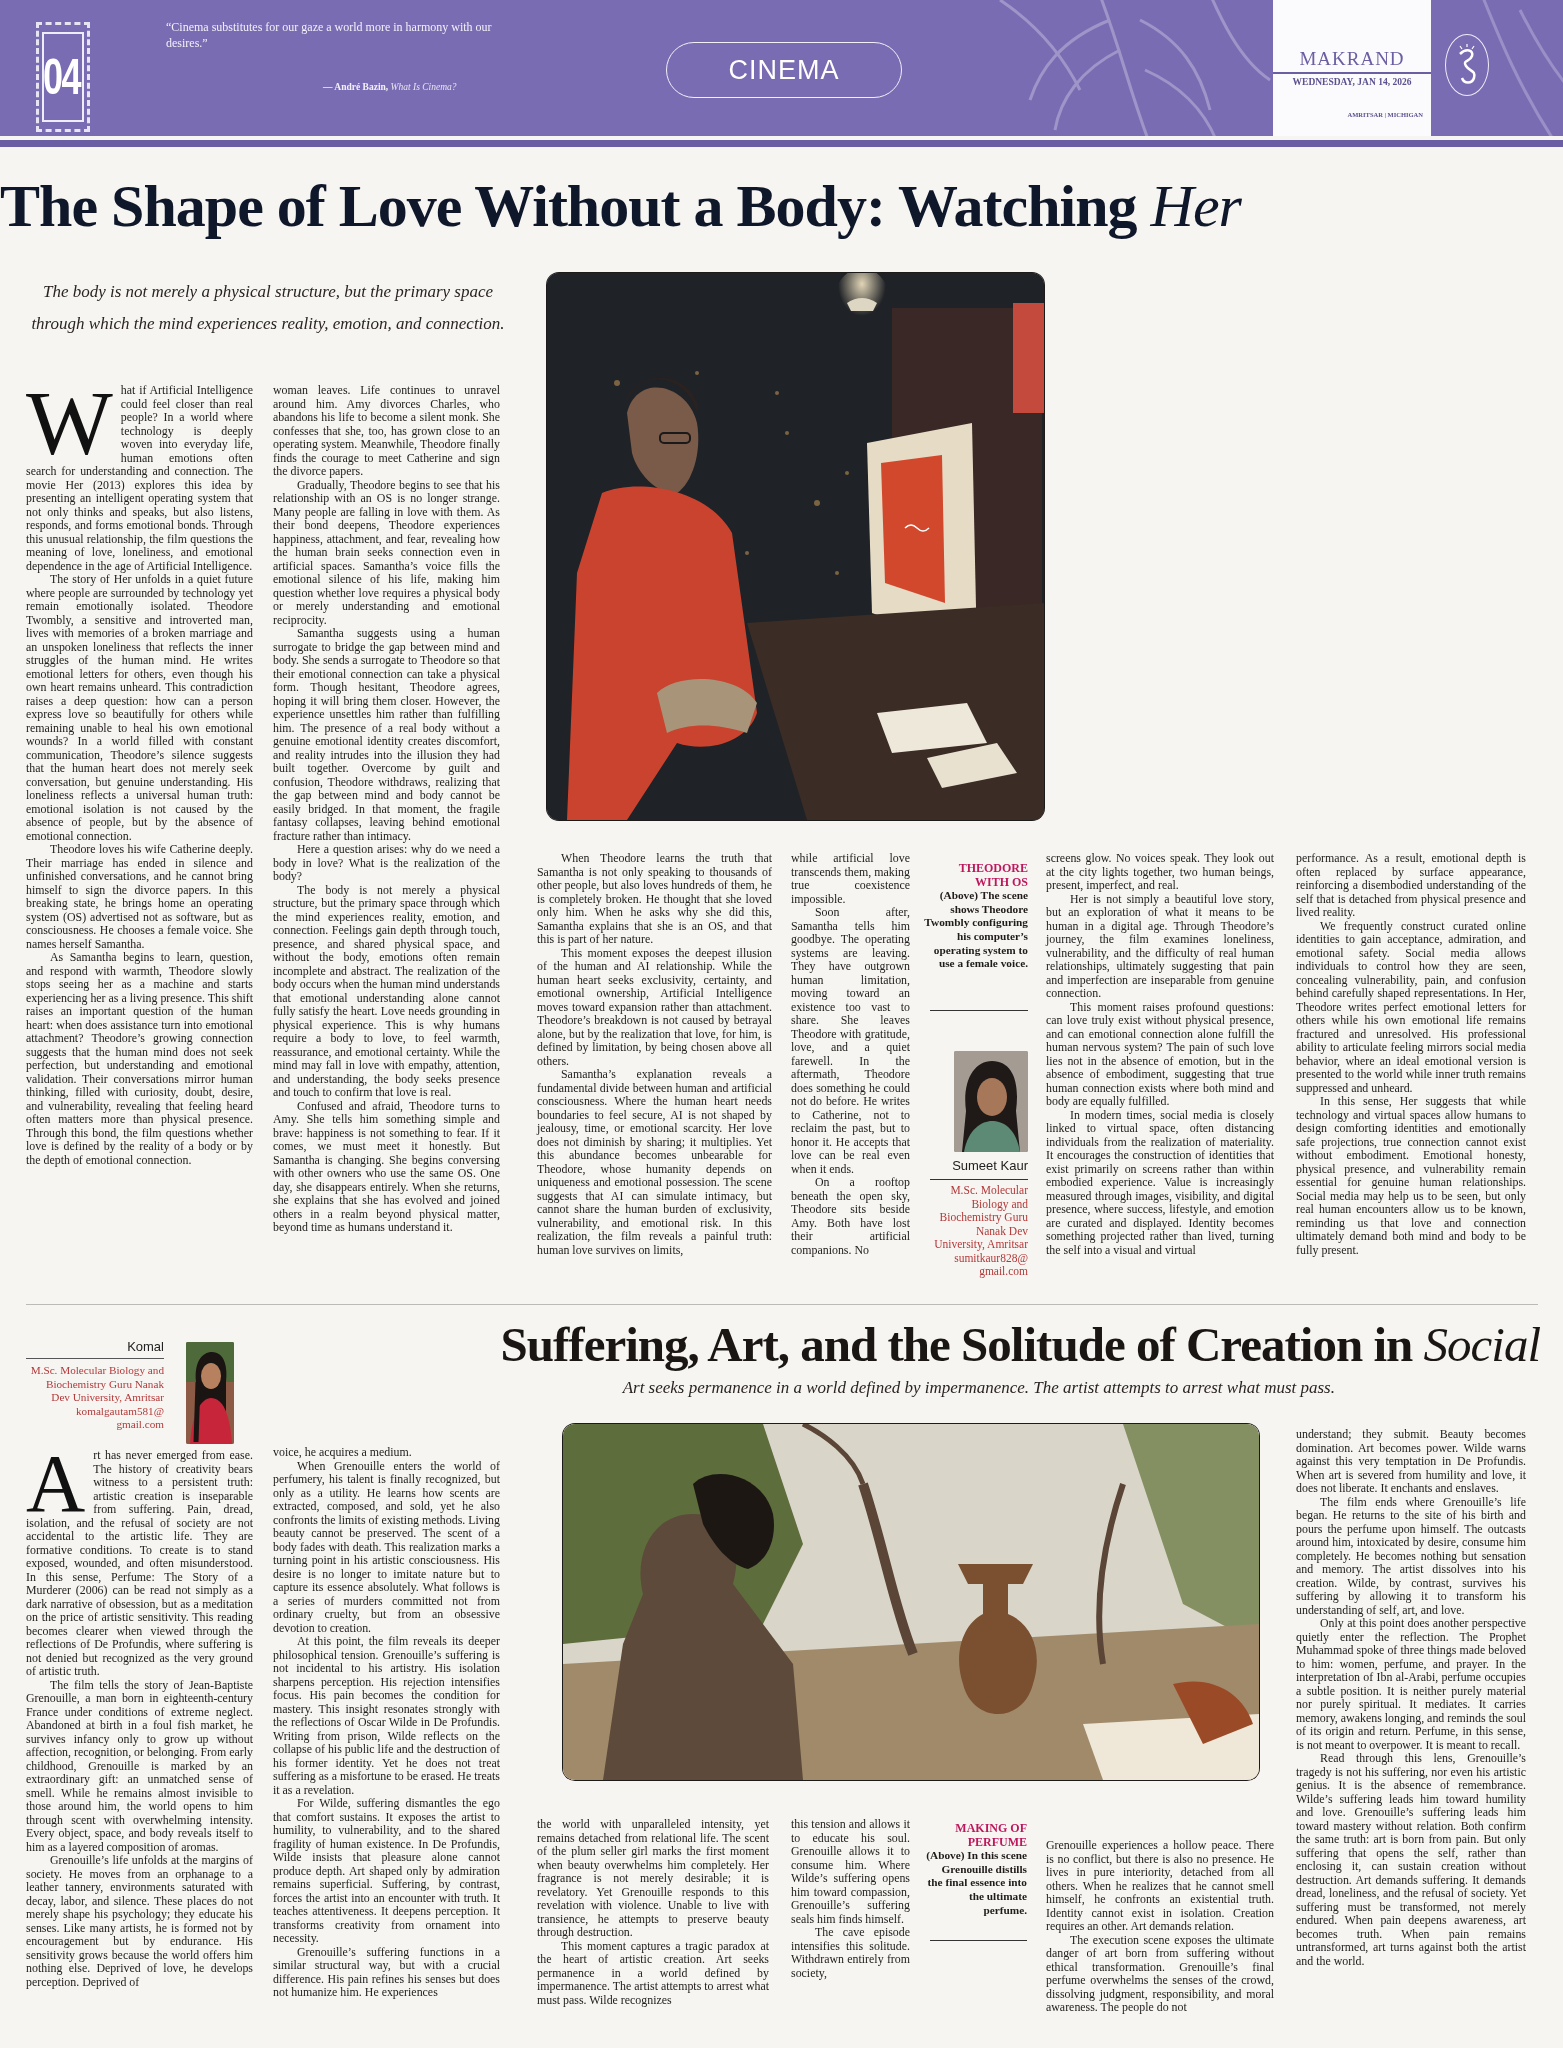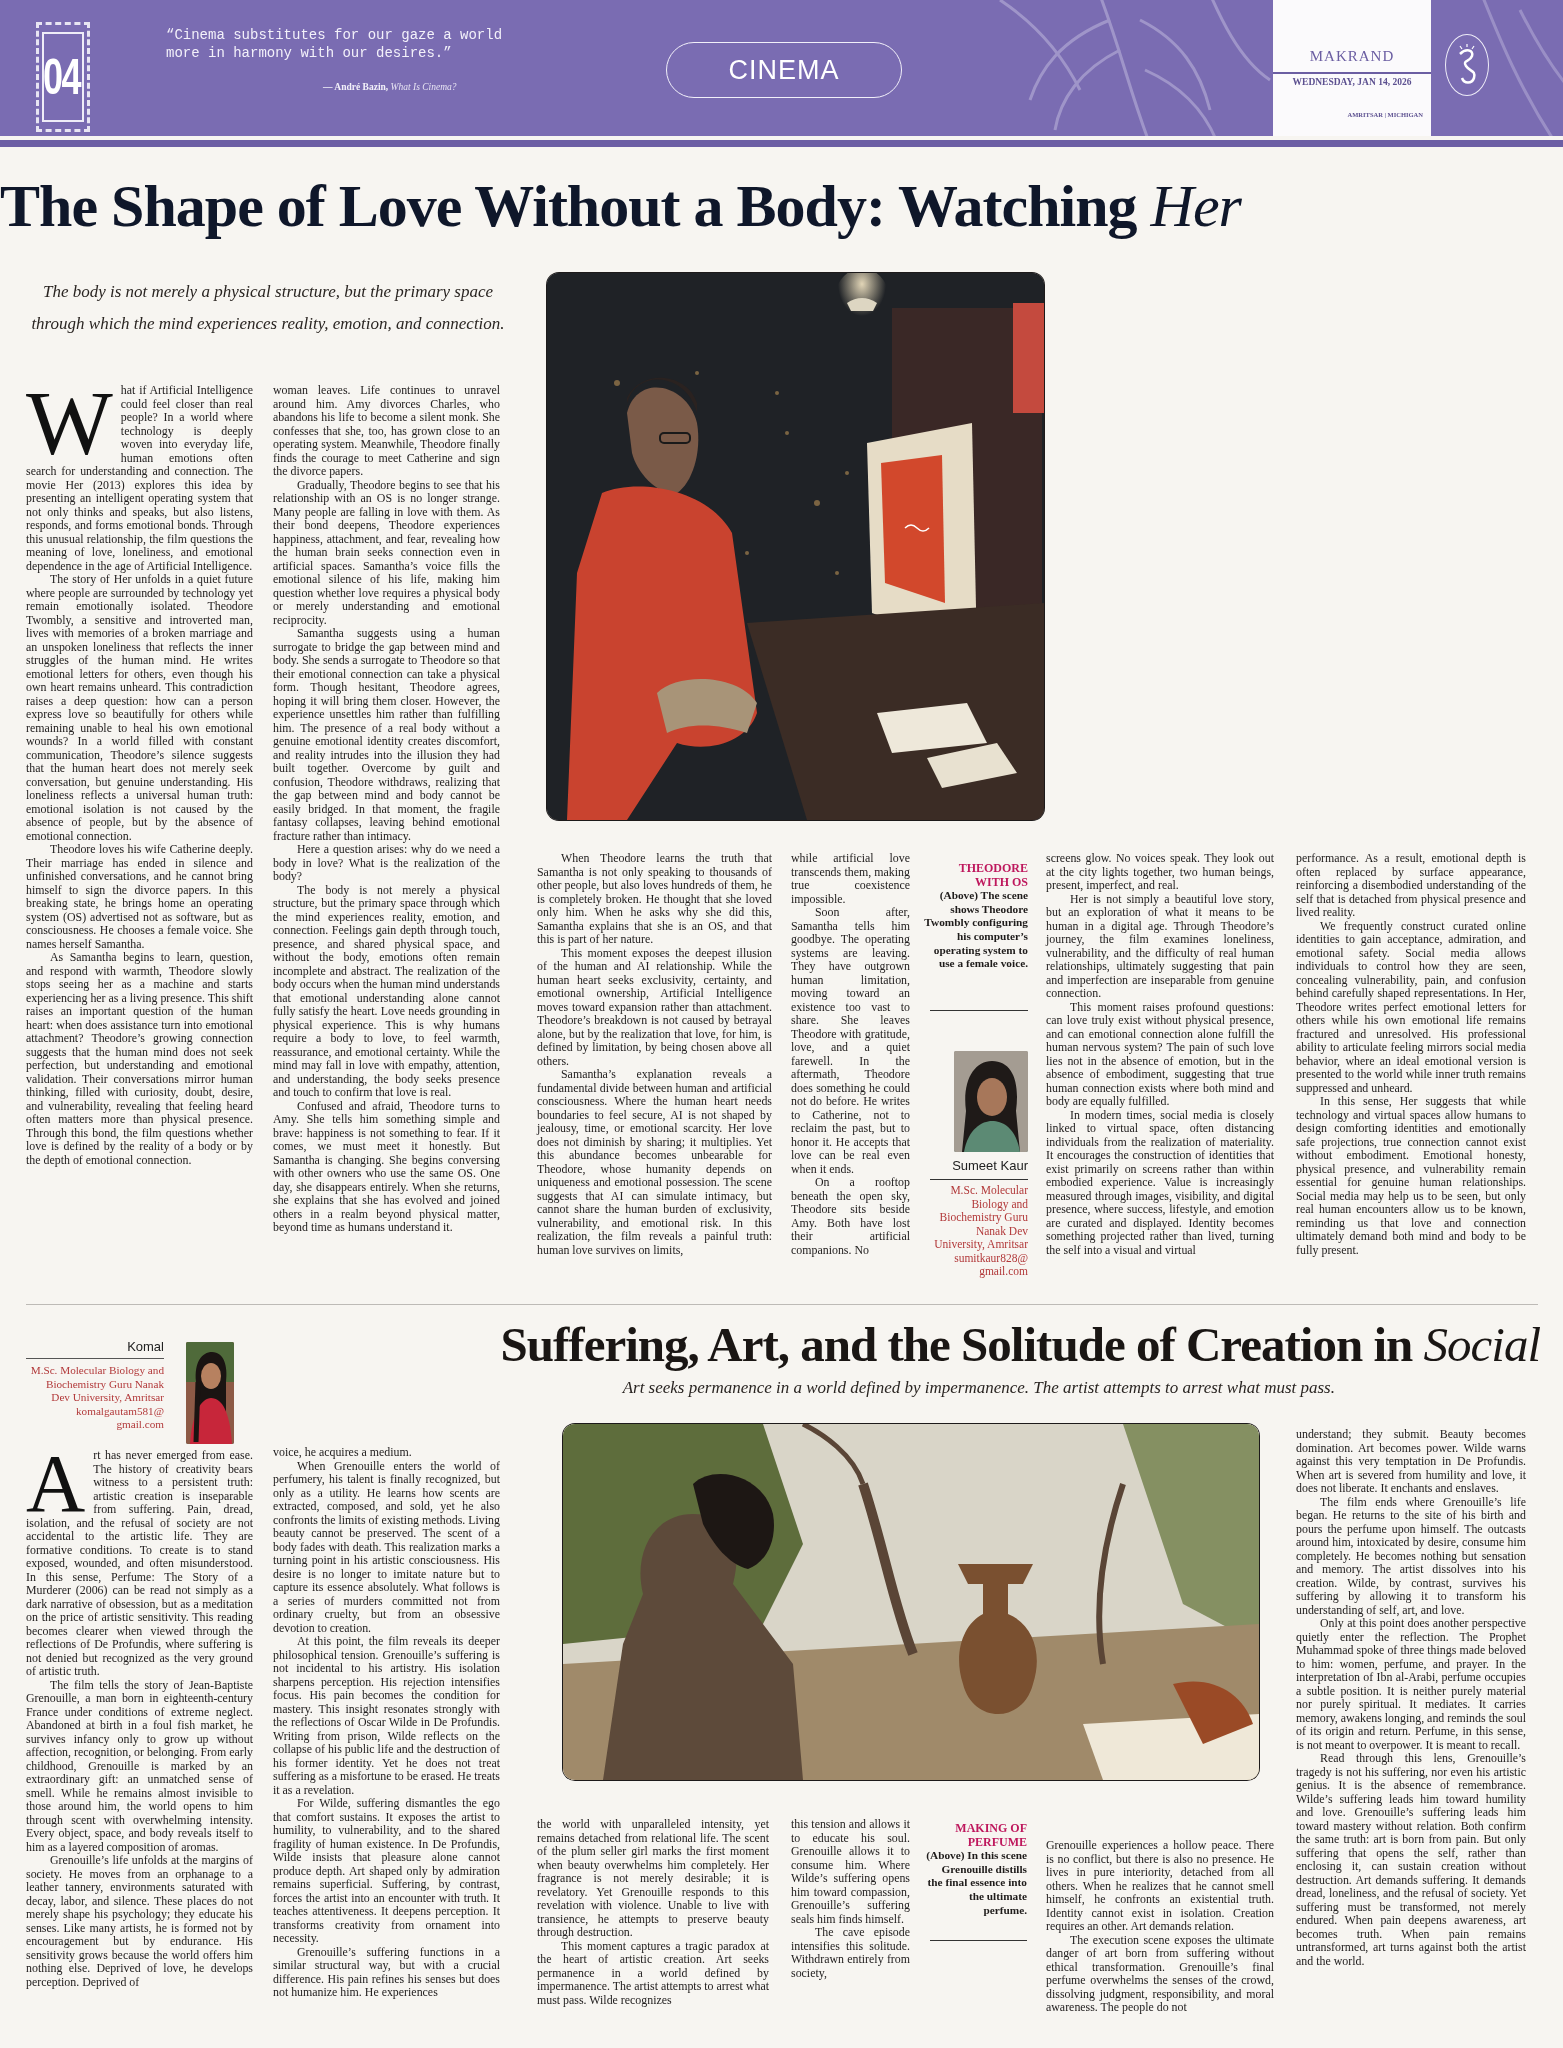--- a/index.html
+++ b/index.html
@@ -9,29 +9,29 @@
   
   .masthead { position: absolute; left: 0; top: 0; width: 1563px; height: 140px; background: #7a6cb2; overflow: hidden; }
   .masthead .foliage { position: absolute; left: 940px; top: -20px; width: 340px; height: 180px; opacity: .35; }
   .masthead .foliage2 { position: absolute; left: 1460px; top: -10px; width: 120px; height: 160px; opacity: .3; }
   .mh-bottom { position: absolute; left: 0; top: 136px; width: 1563px; height: 4px; background: #f7f5f1; }
   .mh-bottom2 { position: absolute; left: 0; top: 140px; width: 1563px; height: 7px; background: #6c5ea4; }
   .stamp-num { position: absolute; left: 50px; top: 42px; font-family: "Liberation Sans", "DejaVu Sans", sans-serif; font-weight: 700; font-size: 50px; color: #fff; letter-spacing: -2px; transform: scaleX(.72); transform-origin: left; }
   .stamp-frame { position: absolute; left: 36px; top: 22px; width: 54px; height: 110px; border: 3px dashed #e8e5f3; }
   .stamp-frame-inner { position: absolute; left: 42px; top: 32px; width: 42px; height: 90px; border: 2px solid #efedf8; }
 
-  .quote { position: absolute; left: 110px; top: 10px; width: 240px; font-family: Liberation Mono, monospace; font-size: 14px; color: #f3f1fa; line-height: 1.3; margin-top: 26px; }
+  .quote { position: absolute; left: 110px; top: 10px; width: 240px; font-family: Liberation Serif, serif; font-size: 12px; color: #f3f1fa; line-height: 1.3; margin-top: 20px; }
   .quote-attr { position: absolute; left: 230px; top: 82px; font-size: 9.5px; color: #f3f1fa; }
   .quote-attr b { font-weight: 700; }
   .quote-attr i { font-style: italic; opacity: .9; }
 
   .section-pill { position: absolute; left: 666px; top: 42px; width: 236px; height: 56px; border: 1.6px solid #f2f0fa; border-radius: 30px; display: flex; align-items: center; justify-content: center; font-family: "Liberation Sans", "DejaVu Sans", sans-serif; font-size: 27px; color: #fff; letter-spacing: 1px; }
 
   .paper-box { position: absolute; left: 1273px; top: 0; width: 158px; height: 136px; background: #fbfafc; }
-  .paper-name { position: absolute; left: 0; top: 48px; width: 158px; text-align: center; font-size: 15px; color: #6b5ea2; letter-spacing: 1px; }
+  .paper-name { position: absolute; left: 0; top: 48px; width: 158px; text-align: center; font-size: 19px; color: #6b5ea2; letter-spacing: 1px; }
   .paper-rule { position: absolute; left: 0; top: 72px; width: 158px; height: 1.5px; background: #6b5ea2; }
   .paper-date { position: absolute; left: 0; top: 77px; width: 158px; text-align: center; font-size: 9.5px; font-weight: 700; color: #5c5090; }
   .paper-loc { position: absolute; right: 8px; top: 111px; font-size: 6.5px; font-weight: 700; color: #5c5090; }
   .logo-badge { position: absolute; left: 1445px; top: 34px; width: 44px; height: 62px; border: 1.5px solid #efedf8; border-radius: 50%; display: flex; align-items: center; justify-content: center; color: #fff; font-size: 26px; }
 
   
   .headline { position: absolute; left: 0; top: 172px; width: 1563px; text-align: left; font-family: "Liberation Serif", "DejaVu Serif", serif; font-weight: 700; font-size: 60px; letter-spacing: -1px; color: #0f172a; }
   .headline i { font-weight: 400; }
   .deck { position: absolute; left: 26px; top: 276px; width: 484px; text-align: center; font-style: italic; font-size: 17px; line-height: 32px; color: #2a2522; }
 

